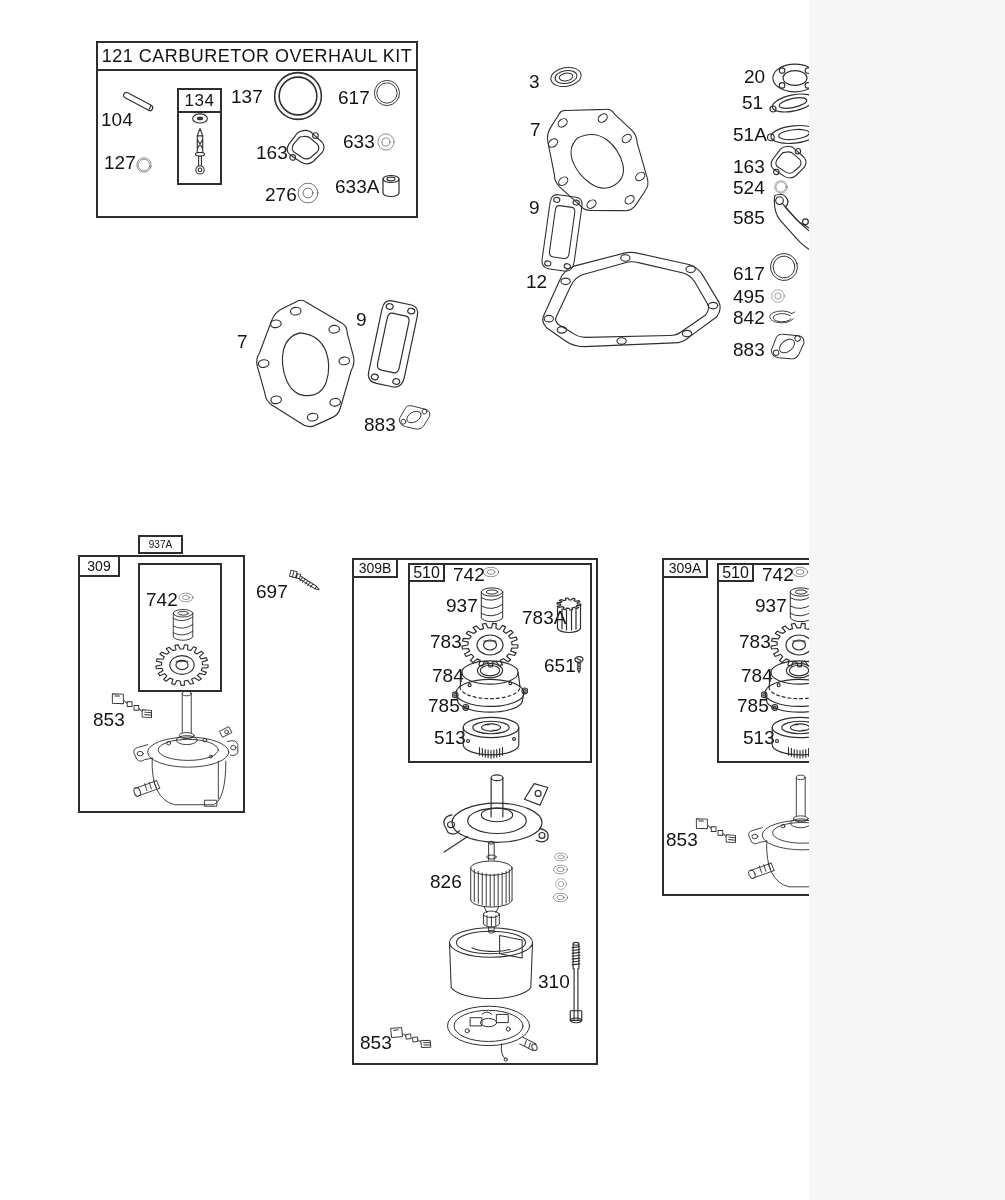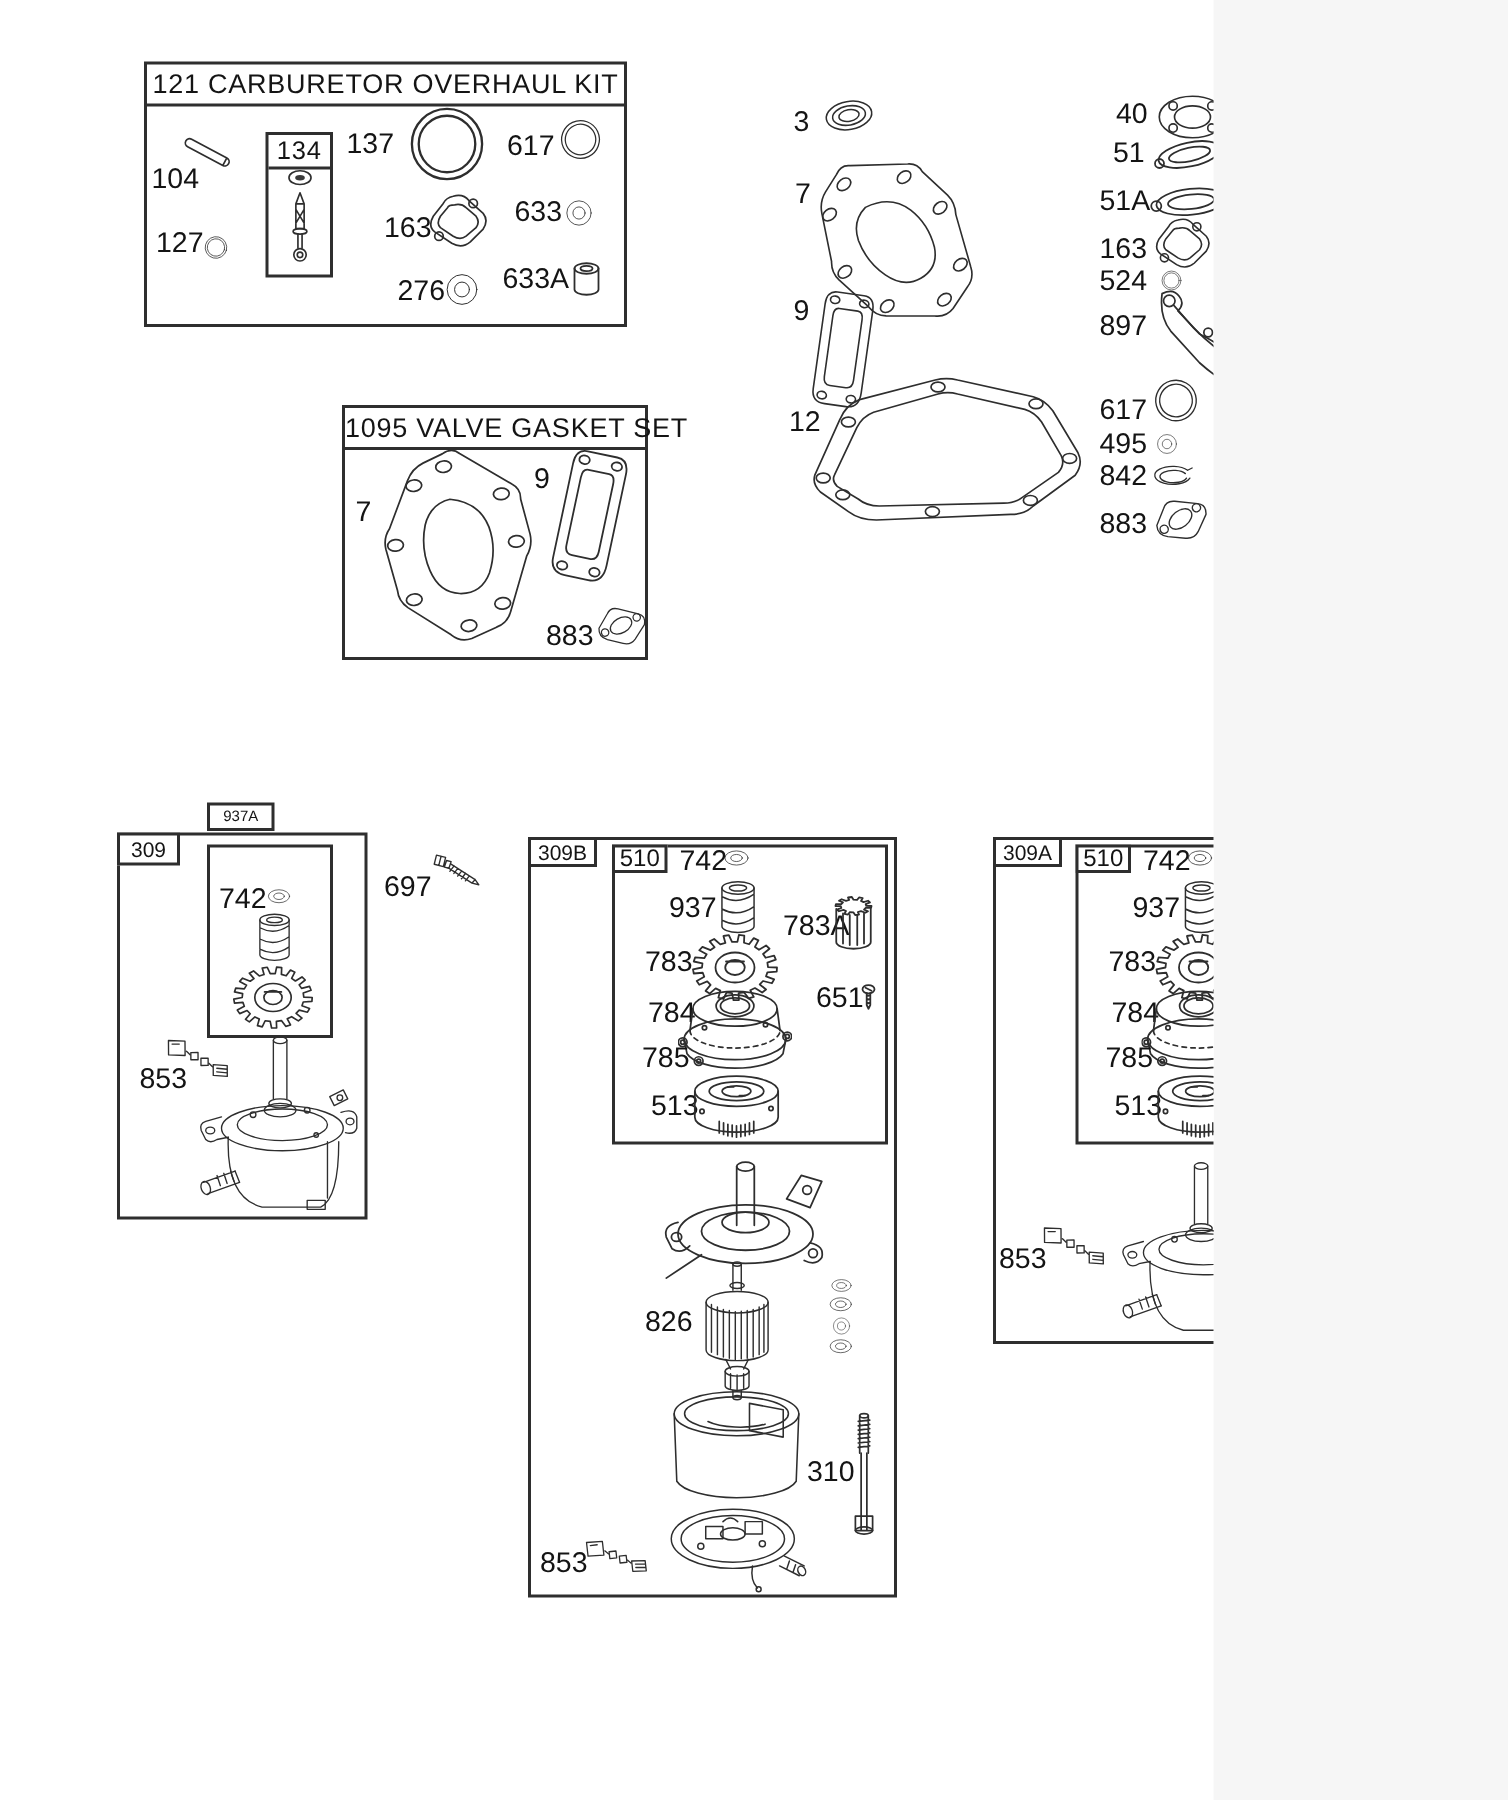--- a/index.html
+++ b/index.html
@@ -320,64 +320,61 @@
     </svg>
   <span class="lbl" style="left:529px;top:197px">9</span>
   <svg class="part" style="left:542px;top:192px;width:40px;height:82px;transform:rotate(8deg)">
       <use href="#sym-valvegasket"></use>
     </svg>
   <span class="lbl" style="left:526px;top:271px">12</span>
   <svg class="part" style="left:530px;top:244px;width:200px;height:112px">
       <use href="#sym-sump"></use>
     </svg>
 
-  <span class="lbl" style="left:744px;top:66px">40</span>
+  <span class="lbl" style="left:744px;top:66px">20</span>
   <svg class="part" style="left:771px;top:61px;width:48px;height:34px">
       <use href="#sym-flange20"></use>
     </svg>
   <span class="lbl" style="left:742px;top:92px">51</span>
   <svg class="part" style="left:768px;top:90px;width:50px;height:26px">
       <use href="#sym-g51"></use>
     </svg>
   <span class="lbl" style="left:733px;top:124px">51A</span>
   <svg class="part" style="left:766px;top:121px;width:56px;height:27px">
       <use href="#sym-g51a"></use>
     </svg>
   <span class="lbl" style="left:733px;top:156px">163</span>
   <svg class="part" style="left:768px;top:144px;width:40px;height:36px">
       <use href="#sym-carbgasket"></use>
     </svg>
   <span class="lbl" style="left:733px;top:177px">524</span>
   <svg class="part" style="left:770px;top:180px;width:22px;height:14px">
       <use href="#sym-oring"></use>
     </svg>
-  <span class="lbl" style="left:733px;top:207px">897</span>
+  <span class="lbl" style="left:733px;top:207px">585</span>
   <svg class="part" style="left:763px;top:190px;width:106px;height:96px">
       <use href="#sym-longgasket"></use>
     </svg>
   <span class="lbl" style="left:733px;top:263px">617</span>
   <svg class="part" style="left:769px;top:243px;width:30px;height:48px;transform:rotate(-15deg)">
       <use href="#sym-oring"></use>
     </svg>
   <span class="lbl" style="left:733px;top:286px">495</span>
   <svg class="part" style="left:771px;top:289px;width:14px;height:14px">
       <use href="#sym-ring"></use>
     </svg>
   <span class="lbl" style="left:733px;top:307px">842</span>
   <svg class="part" style="left:767px;top:309px;width:30px;height:18px">
       <use href="#sym-cring"></use>
     </svg>
   <span class="lbl" style="left:733px;top:339px">883</span>
   <svg class="part" style="left:766px;top:328px;width:42px;height:36px;transform:rotate(-18deg)">
       <use href="#sym-exhaust"></use>
     </svg>
 
-  <div class="box" style="left:228px;top:270px;width:204px;height:170px">
-    <div class="bar">1095 VALVE GASKET SET</div>
-  </div>
   <span class="lbl" style="left:237px;top:331px">7</span>
   <svg class="part" style="left:252px;top:296px;width:108px;height:134px;transform:rotate(-6deg)">
       <use href="#sym-headgasket"></use>
     </svg>
   <span class="lbl" style="left:356px;top:309px">9</span>
   <svg class="part" style="left:370px;top:298px;width:46px;height:92px;transform:rotate(12deg)">
       <use href="#sym-valvegasket"></use>
     </svg>
   <span class="lbl" style="left:364px;top:414px">883</span>
   <svg class="part" style="left:395px;top:400px;width:38px;height:34px;transform:rotate(-10deg)">

